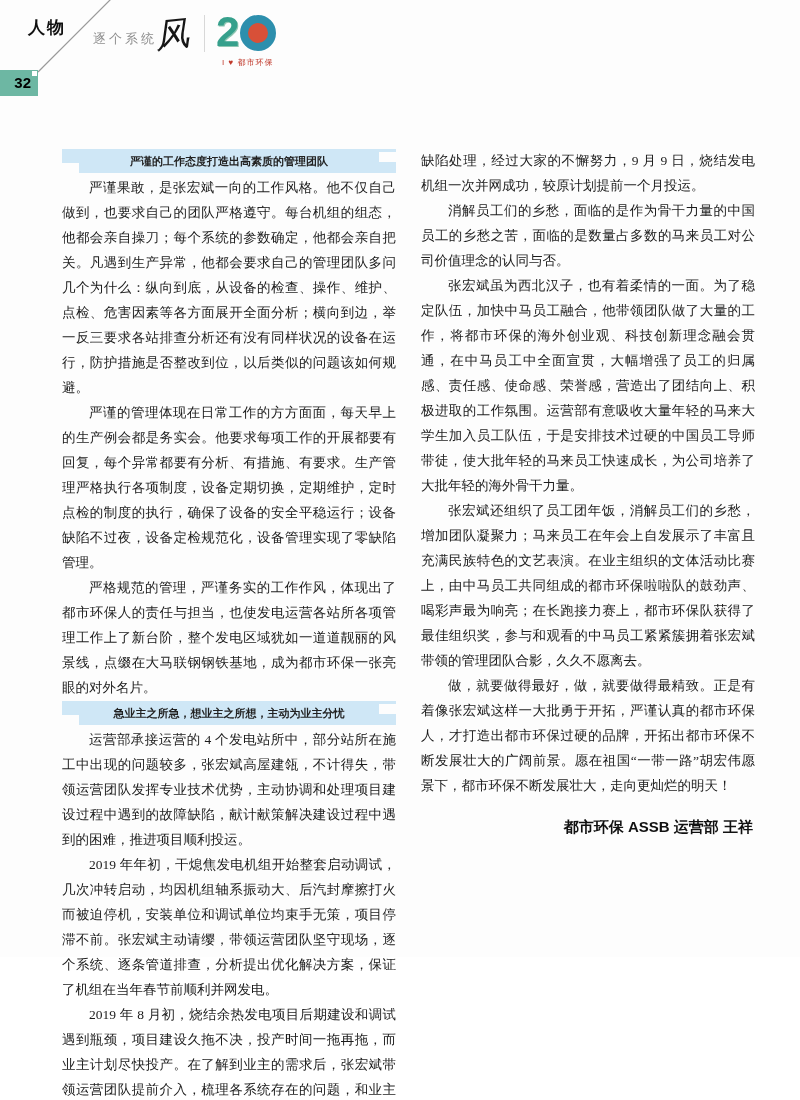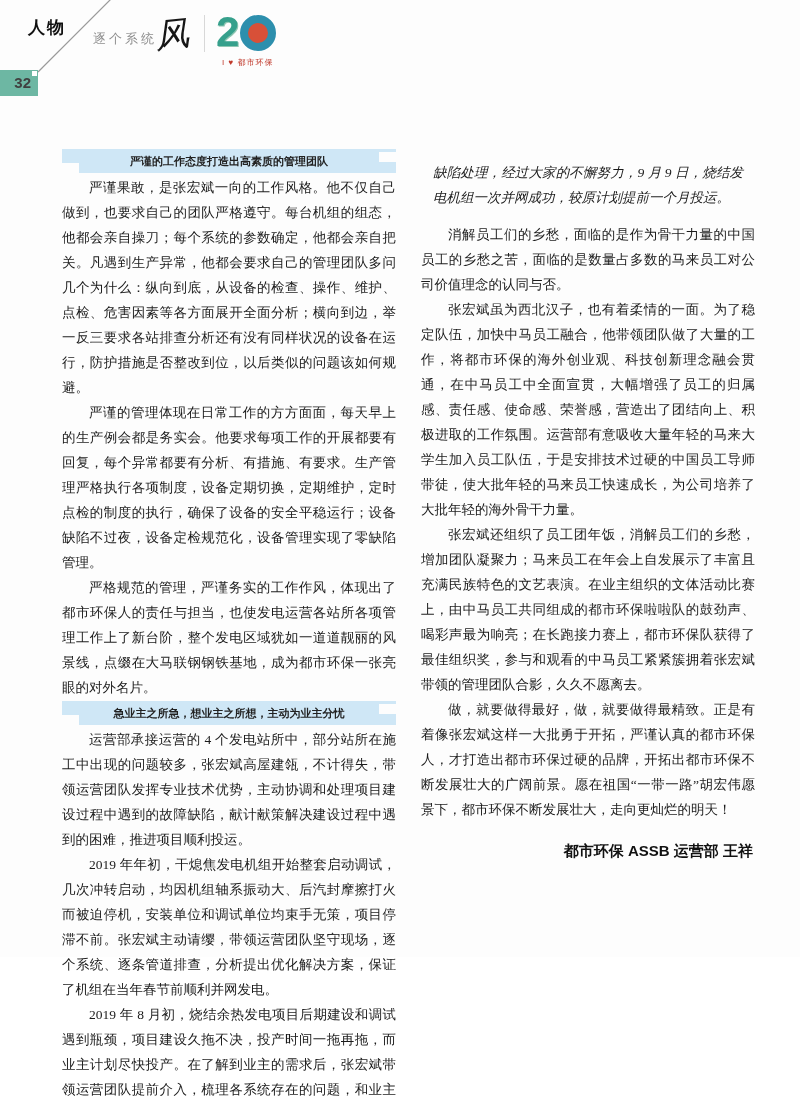--- a/index.html
+++ b/index.html
@@ -54,35 +54,35 @@
   }
   .page-num-box {
     position:absolute; left:0; top:70px; width:38px; height:26px;
     background:#6db7a3;
   }
   .page-num-box .notch {
     position:absolute; right:1px; top:1px; width:5px; height:5px; background:#ffffff;
   }
   .page-num {
     position:absolute; right:7px; top:4px;
-    color:#404040; font-size:15px; font-weight:bold;
+    color:#000000; font-size:15px; font-weight:bold;
     font-family:"Liberation Sans","DejaVu Sans",sans-serif;
   }
 
   
   .col {
     position:absolute; top:148px; width:334px;
     font-size:13.5px; line-height:25px;
     text-align:justify;
   }
   .col-left  { left:62px; }
   .col-right { left:421px; }
 
   p.para { margin:0; text-indent:2em; }
-  p.cont { margin:12px; text-indent:0;font-style:italic; }
+  p.cont { margin:0; text-indent:0; }
 
   .sec-header {
     position:relative;
     background:#cfe7f6;
     font-family:"Liberation Sans","DejaVu Sans",sans-serif;
     font-weight:bold; font-size:11px; color:#222;
     text-align:center;
     height:24px; line-height:24px;
     margin:1px 0 2px 0;
   }

